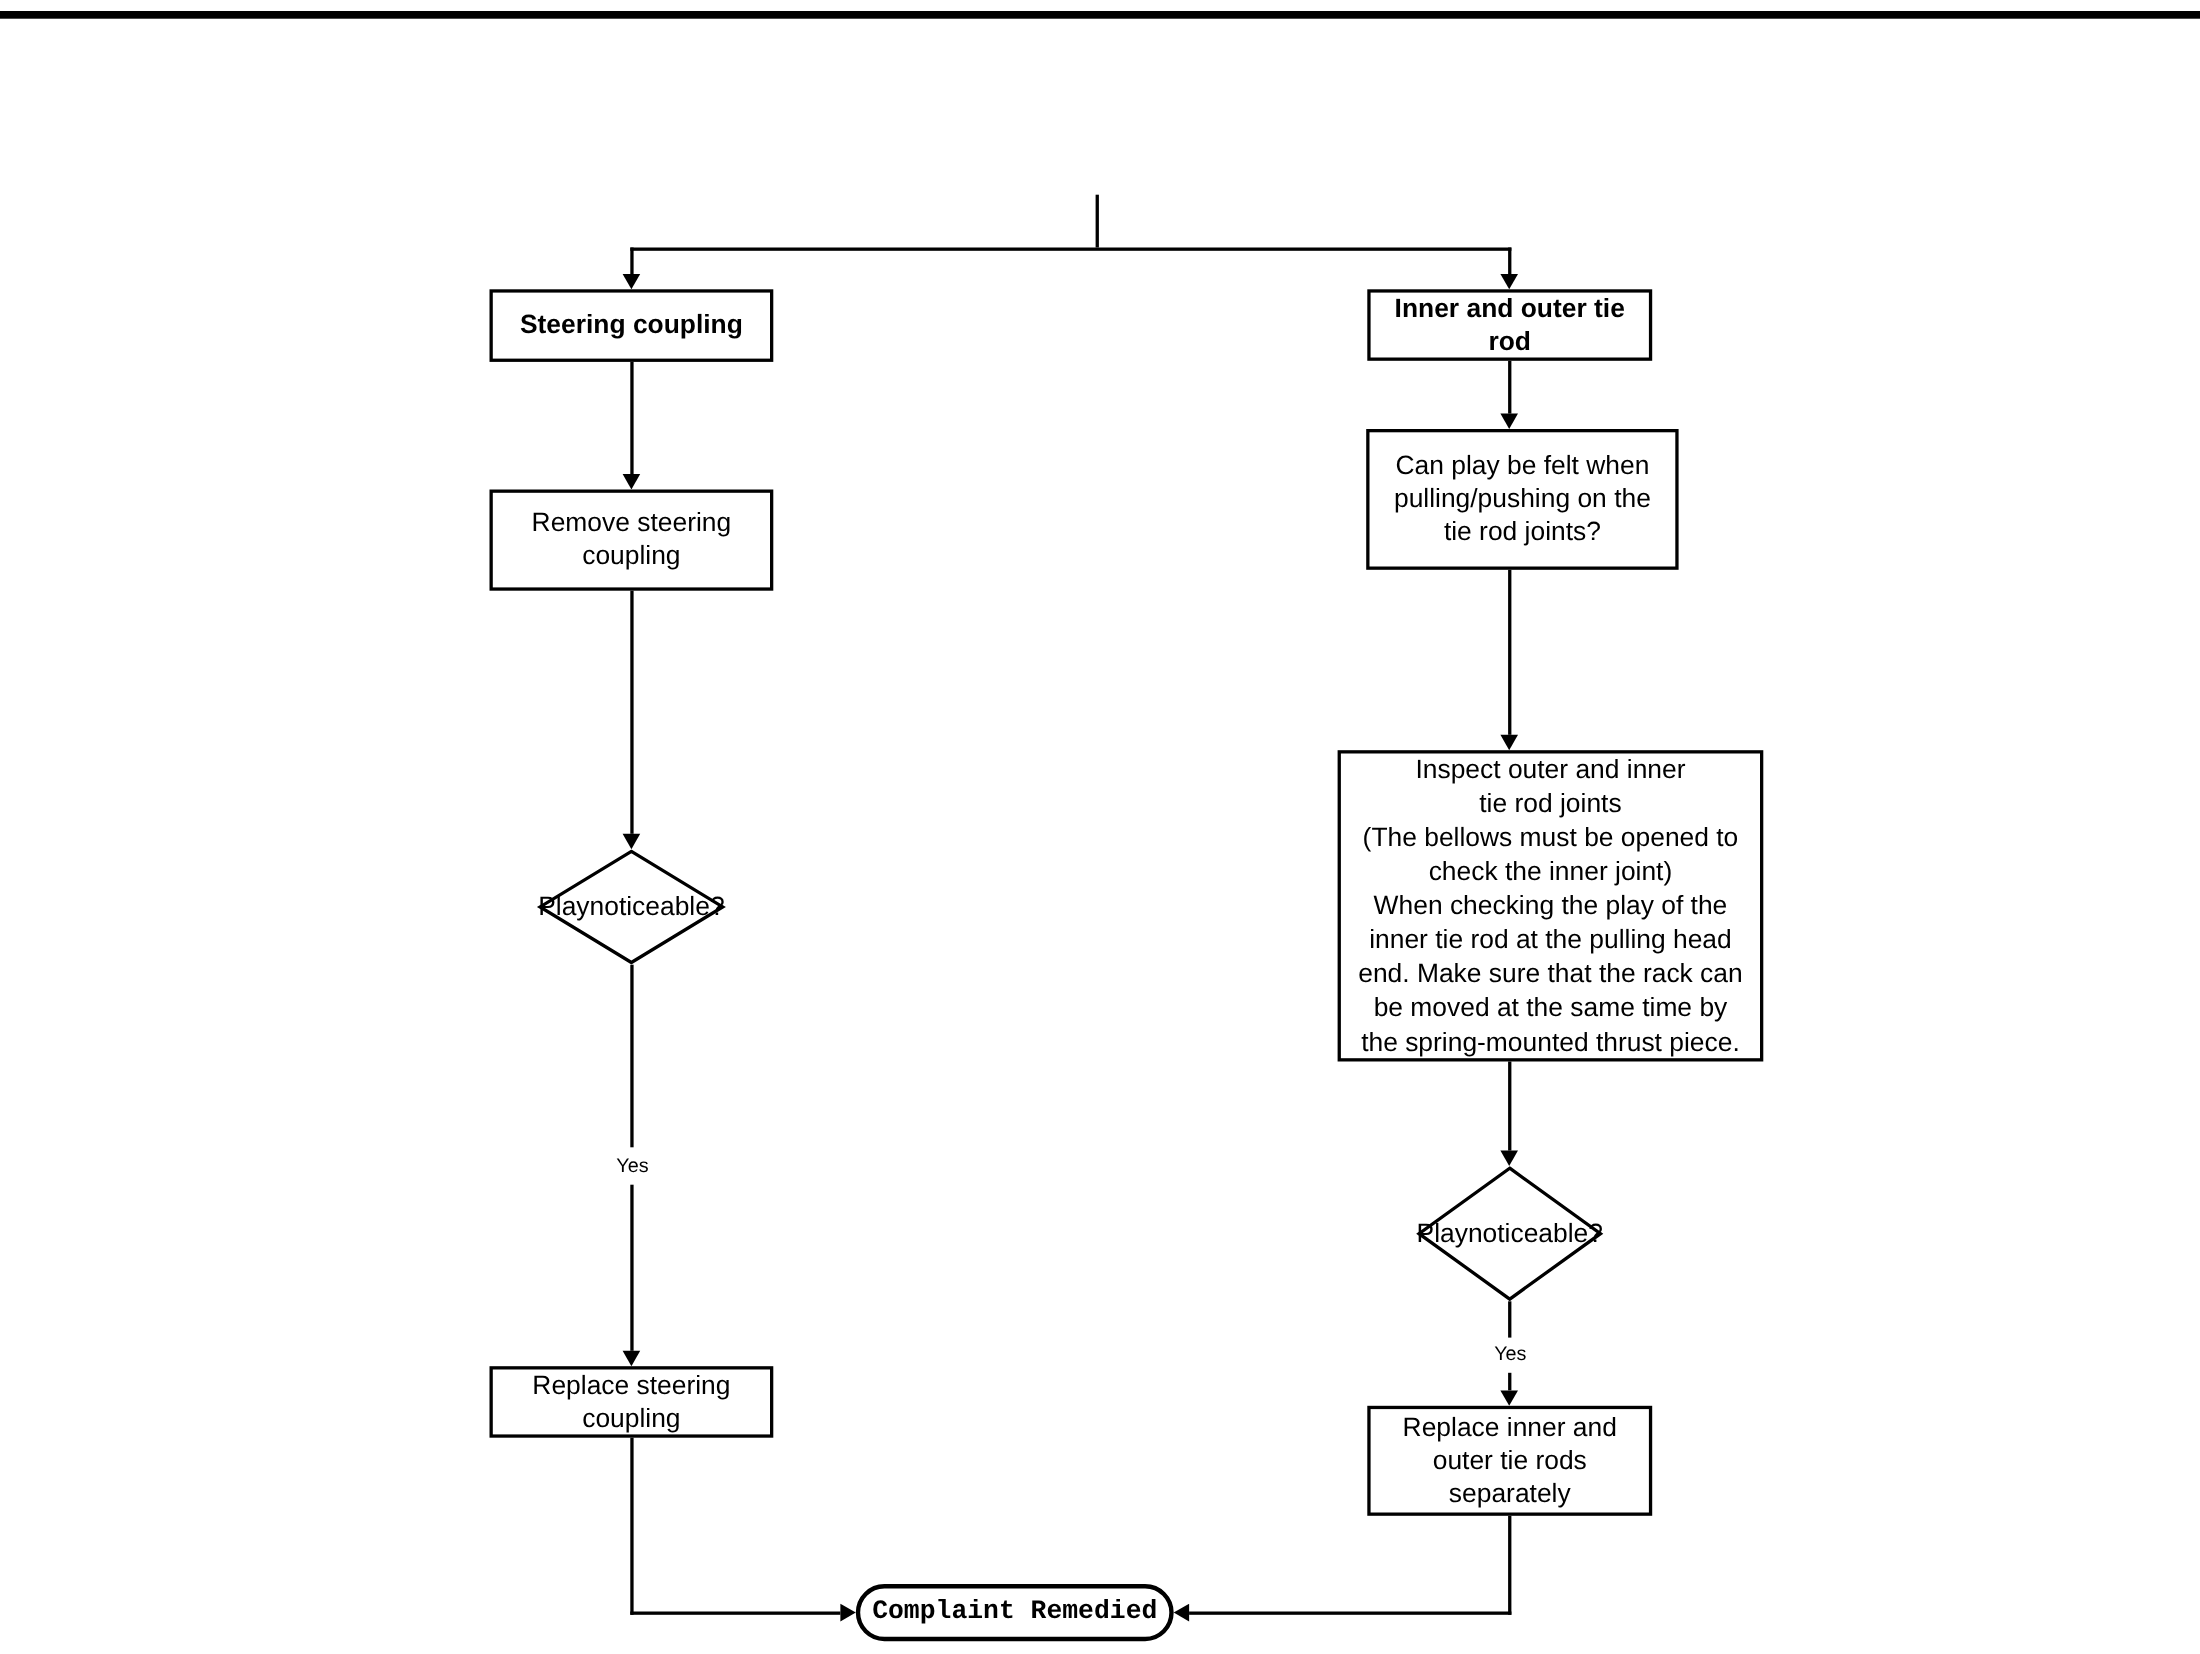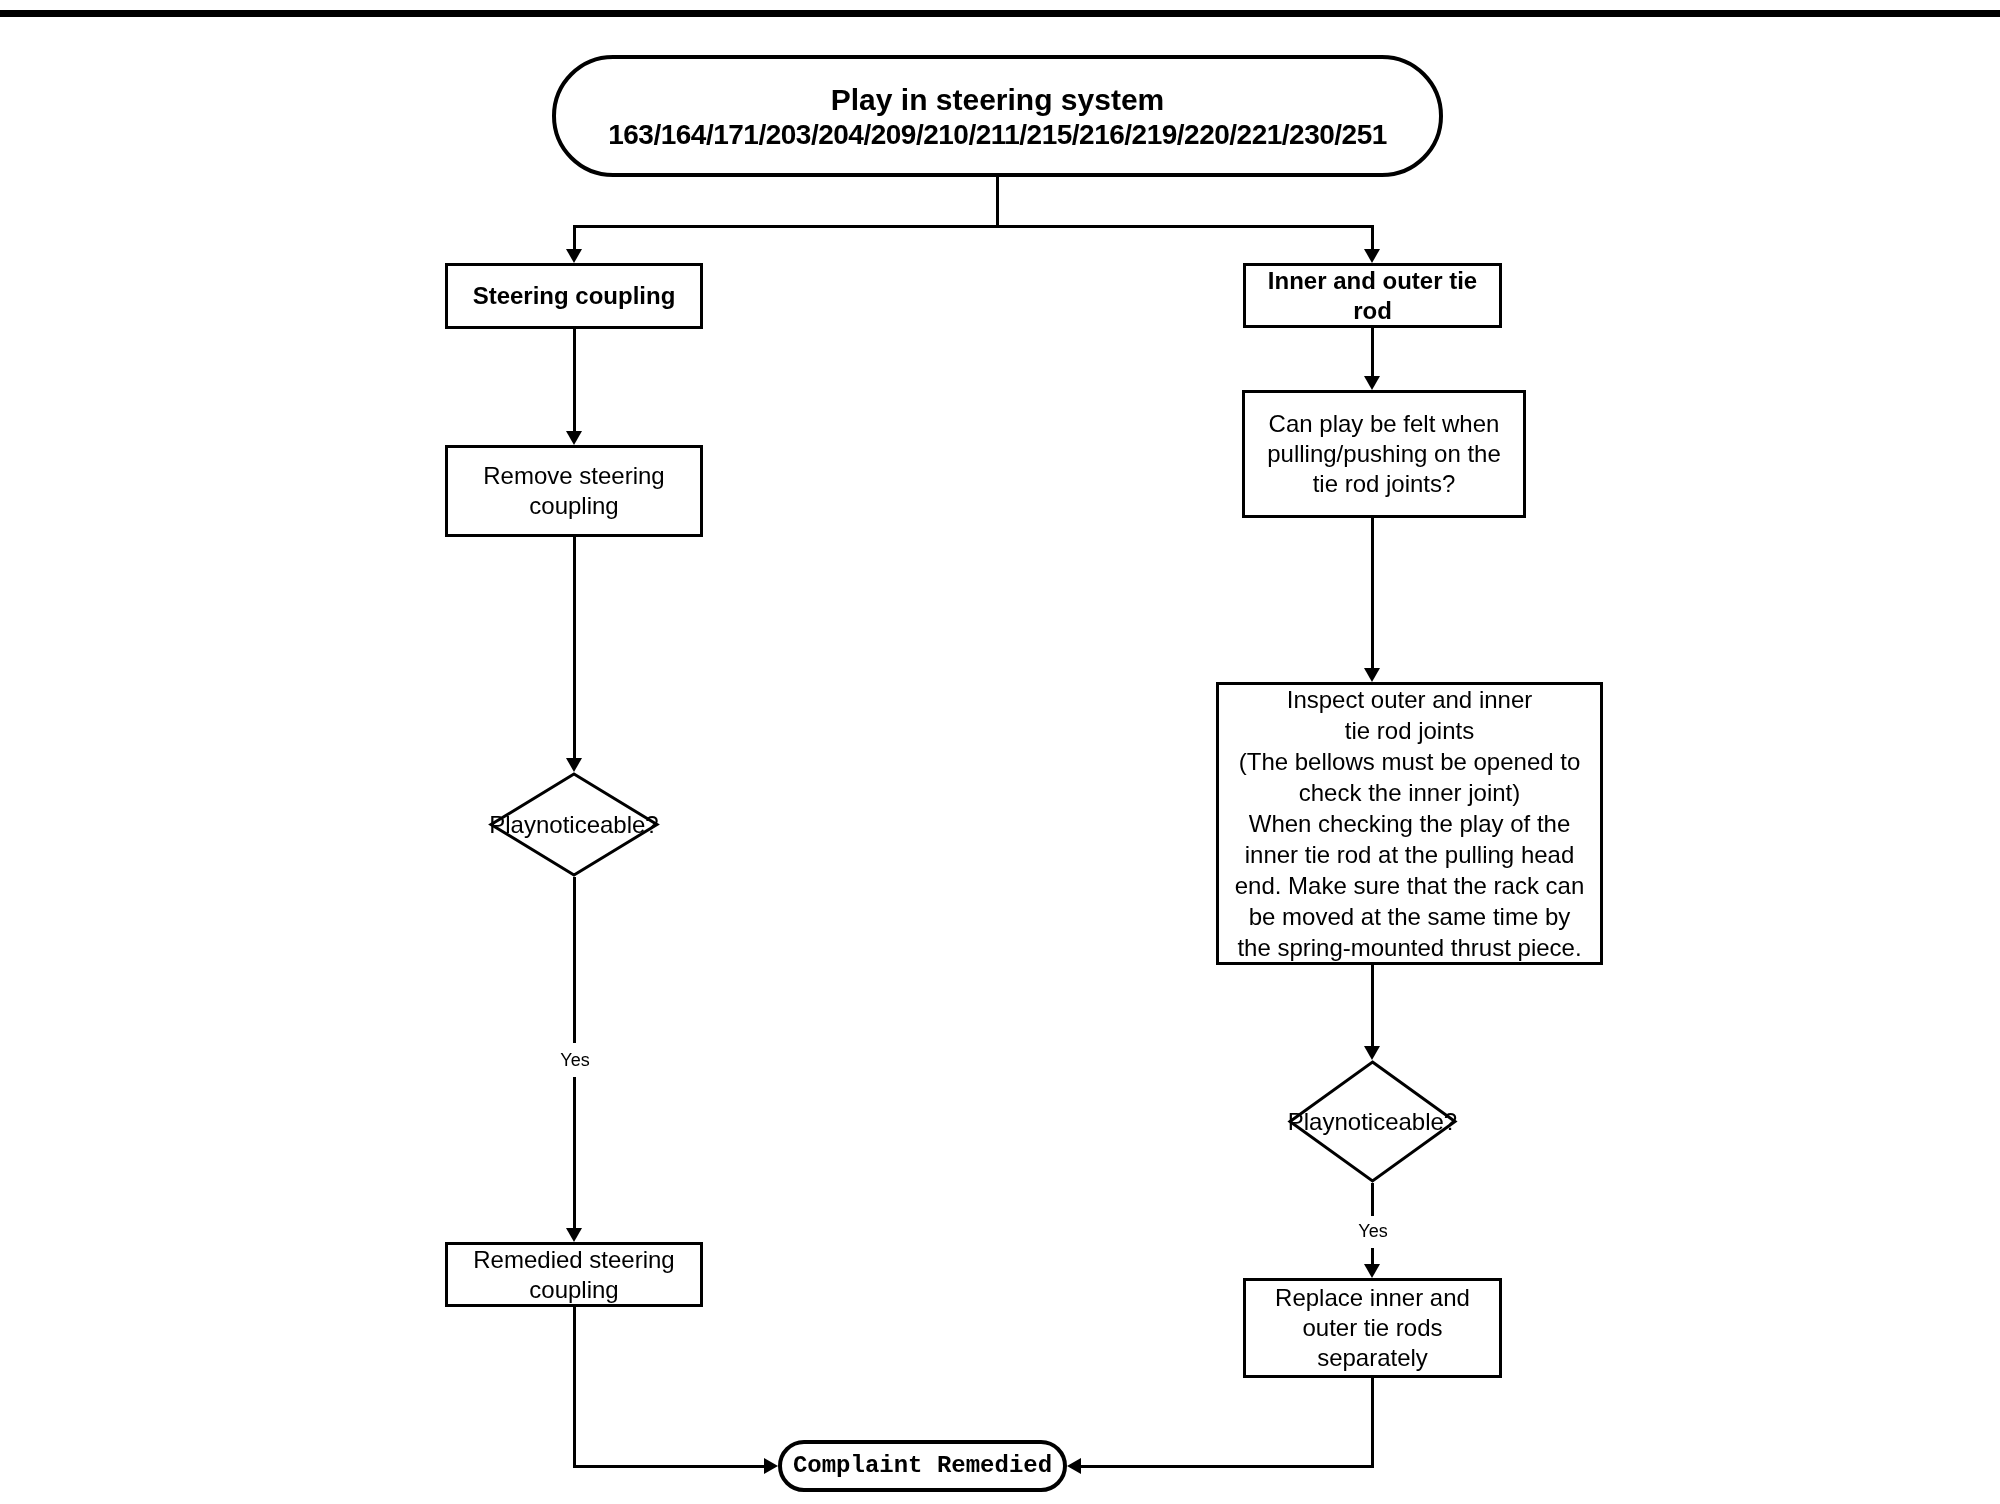--- a/index.html
+++ b/index.html
@@ -39,24 +39,20 @@
   .yes-label { position:absolute; transform:translate(-50%,-50%);
     background:#fff; padding:0 5px; font-size:18px; }
 </style>
 </head>
 <body>
 
 <div class="page">
 
   <div class="top-rule"></div>
 
-  <div class="node title-node" style="left:552px; top:55px; width:891px; height:122px;">
-    <div class="title-line1">Play in steering system</div>
-    <div class="title-line2">163/164/171/203/204/209/210/211/215/216/219/220/221/230/251</div>
-  </div>
 
   <div class="vline" style="left:996px; top:177px; width:3px; height:48px;"></div>
   <div class="hline" style="left:573px; top:225px; width:801px; height:3px;"></div>
 
   <div class="vline" style="left:573px; top:225px; width:3px; height:26px;"></div>
   <div class="arr-d" style="left:566px; top:249px;"></div>
 
   <div class="vline" style="left:1371px; top:225px; width:3px; height:26px;"></div>
   <div class="arr-d" style="left:1364px; top:249px;"></div>
 
@@ -87,21 +83,21 @@
       </div>
   </div>
 
   <div class="vline" style="left:573px; top:877px; width:3px; height:166px;"></div>
   <div class="yes-label" style="left:575px; top:1060px;">Yes</div>
   <div class="vline" style="left:573px; top:1077px; width:3px; height:151px;"></div>
   <div class="arr-d" style="left:566px; top:1228px;"></div>
 
   <div class="node" style="left:445px; top:1242px; width:258px; height:65px;">
     <div>
-        <div>Remedied steering</div>
+        <div>Replace steering</div>
         <div>coupling</div>
       </div>
   </div>
 
   <div class="vline" style="left:573px; top:1307px; width:3px; height:161px;"></div>
   <div class="hline" style="left:573px; top:1465px; width:191px; height:3px;"></div>
   <div class="arr-r" style="left:764px; top:1458px;"></div>
 
   <div class="node header" style="left:1243px; top:263px; width:259px; height:65px;">
     <div>

